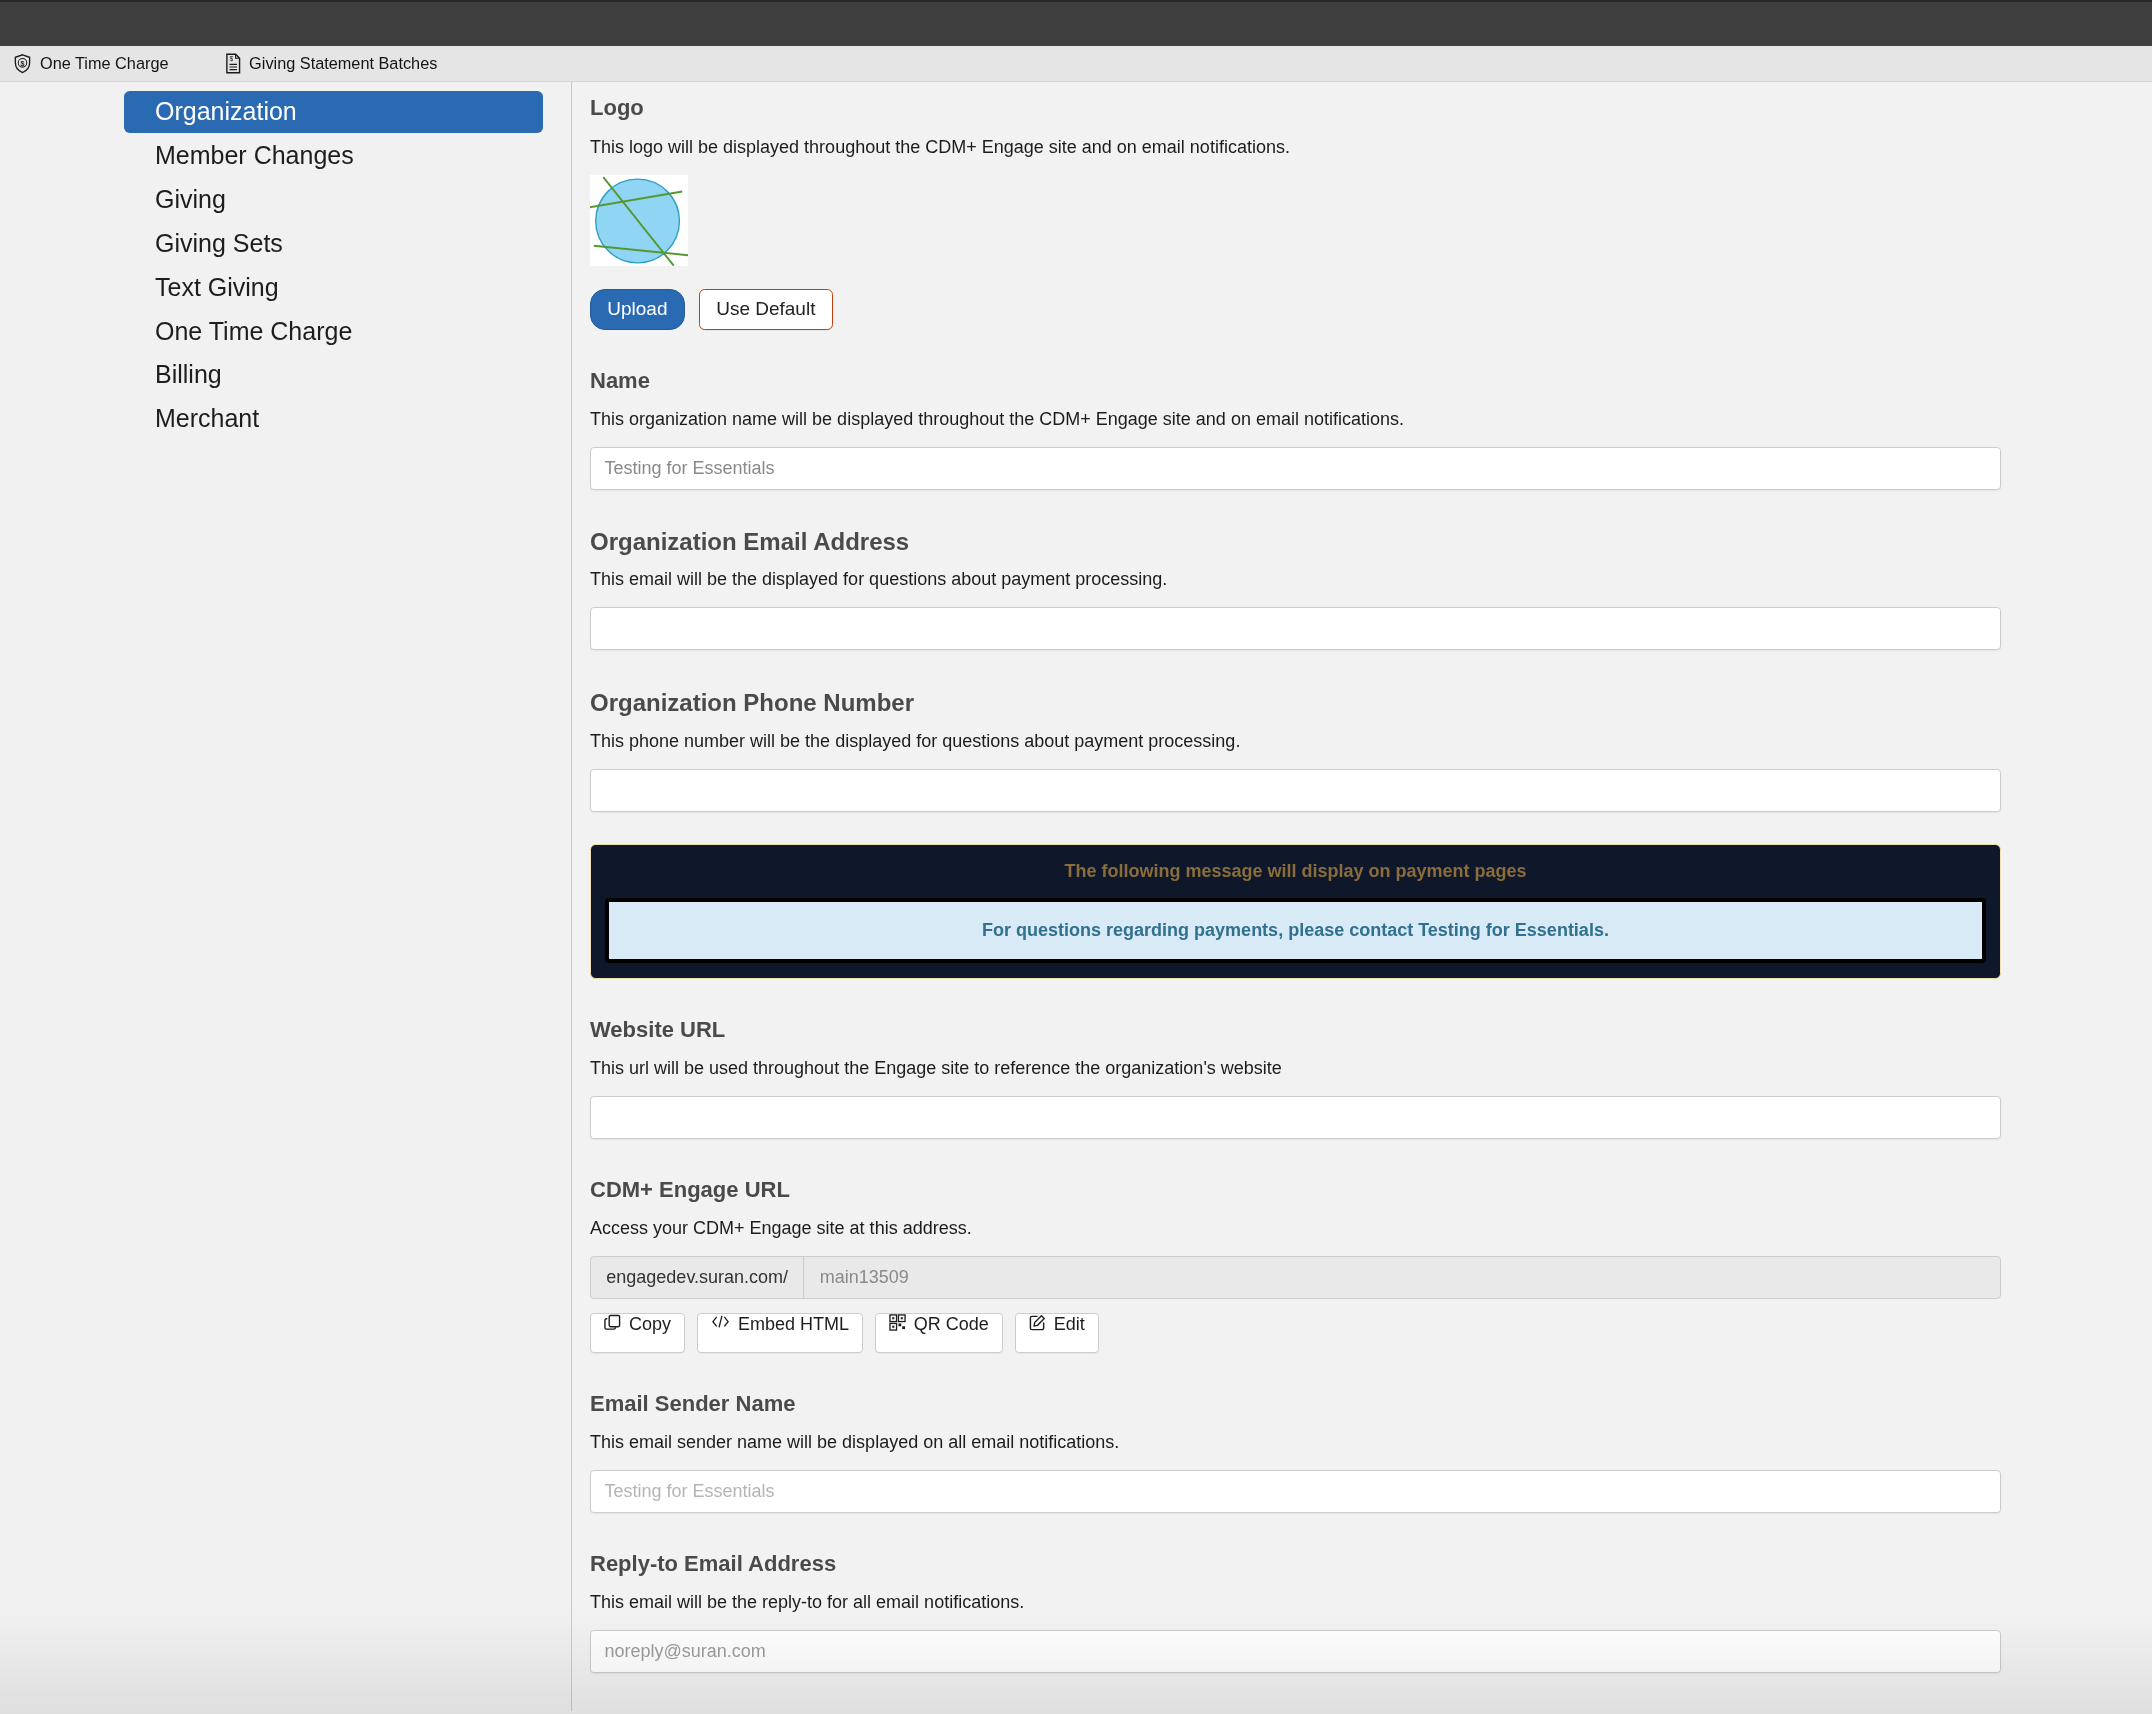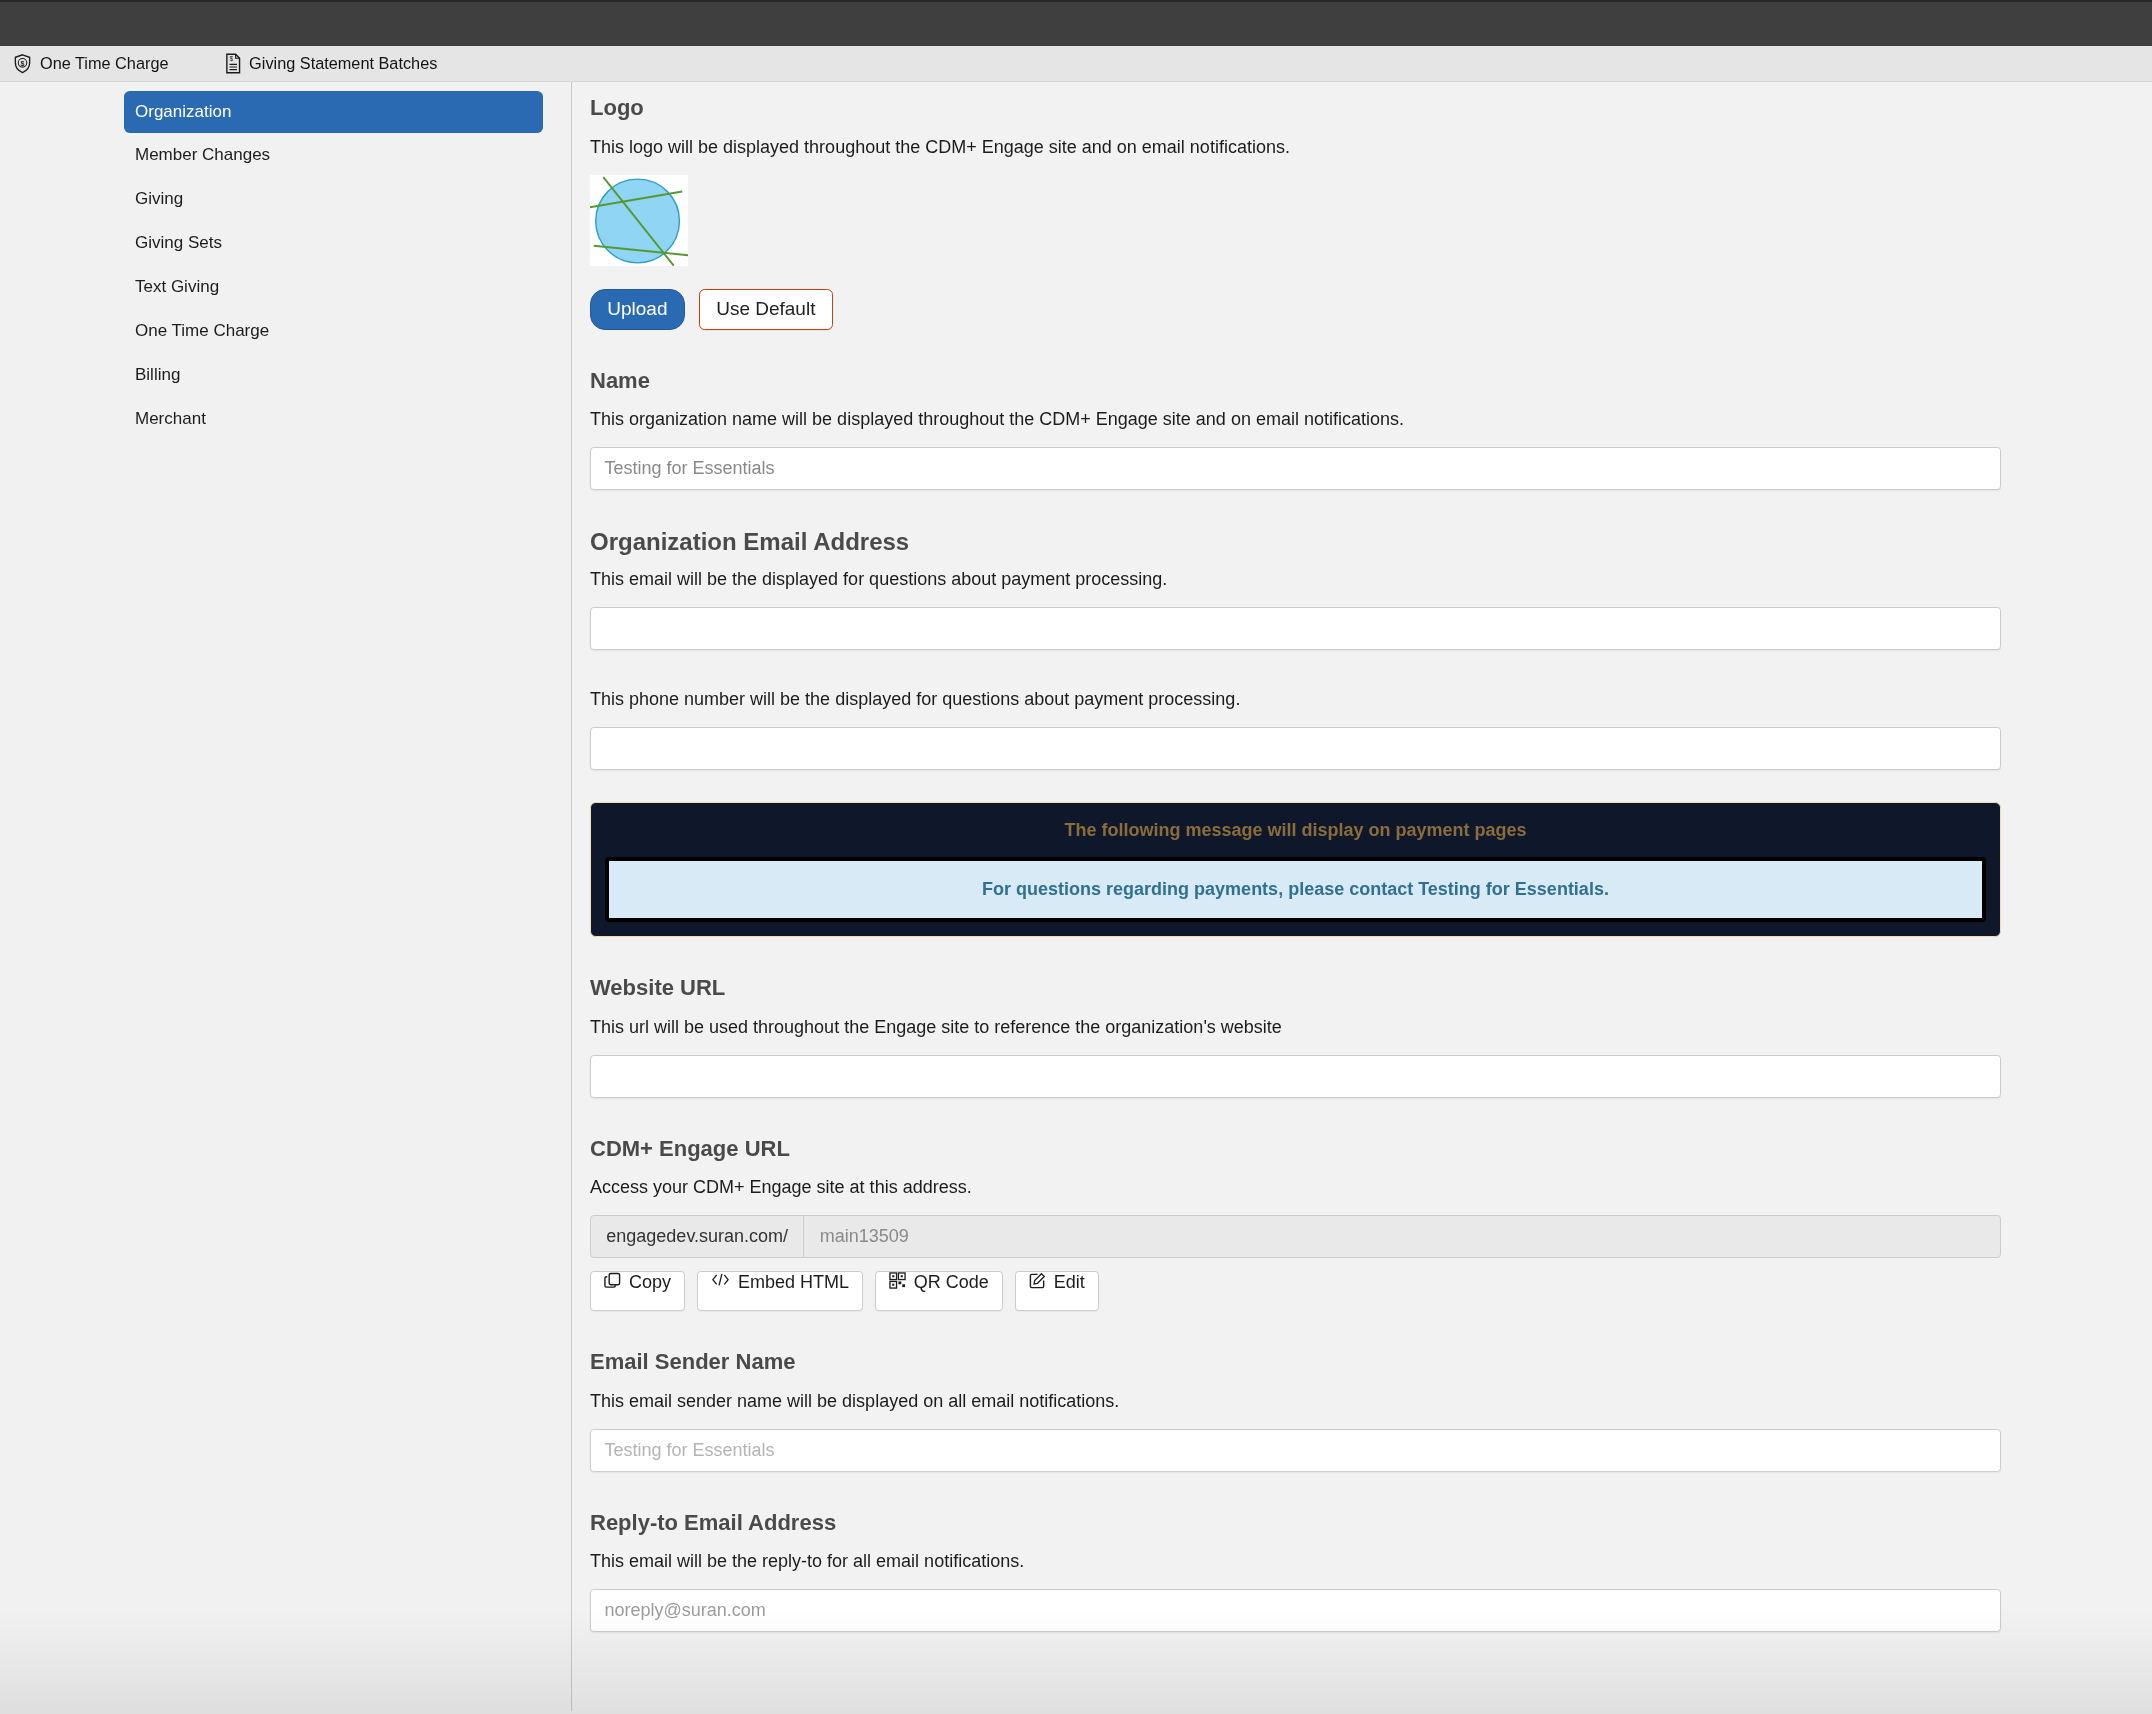--- a/index.html
+++ b/index.html
@@ -18,21 +18,21 @@
   .toolbar-item { display:inline-flex; align-items:center; gap:7.6px; font-size:16.3px; color:#141414; cursor:pointer; }
   .toolbar-item svg { display:block; }
   
   .layout { display:flex; height:1629px; }
   .sidebar {
     width:572px; flex:0 0 572px; background:#f1f1f1;
     border-right:1px solid #c9c9c9; padding-top:8.6px;
   }
   .nav-item {
     margin:0 28px 1.9px 124px; height:42px; display:flex; align-items:center;
-    padding:0 11px; font-size:17px; color:#1d1d1d; border-radius:5.7px; cursor:pointer;
+    padding:0 31px; font-size:25px; color:#1d1d1d; border-radius:5.7px; cursor:pointer;
   }
   .nav-item.active { background:#2a6ab2; color:#ffffff; }
   .main { flex:1; padding:13.4px 0 0 18px; }
   .content { width:1411px; }
   
   .h-section { font-size:22px; font-weight:bold; color:#4a4a4a; margin:0 0 15.3px 0; }
   .h-sub     { font-size:24px; font-weight:bold; color:#4a4a4a; margin:0 0 13.4px 0; }
   .desc      { font-size:18px; color:#1c1c1c; margin:0 0 17px 0; }
   .section   { margin-bottom:38px; }
   
@@ -174,20 +174,21 @@
         <div class="h-section">Name</div>
         <p class="desc">This organization name will be displayed throughout the CDM+ Engage site and on email notifications.</p>
         <input class="text-input ph-dark" type="text" placeholder="Testing for Essentials" style="">
       </div>
 
       <div class="section">
         <div class="h-sub">Organization Email Address</div>
         <p class="desc">This email will be the displayed for questions about payment processing.</p>
         <input class="text-input" type="text" style="">
         <div style="height:39px;"></div>
+        <div class="h-sub">Organization Phone Number</div>
         <p class="desc">This phone number will be the displayed for questions about payment processing.</p>
         <input class="text-input" type="text" style="">
         <div style="height:32px;"></div>
         <div class="alert-yellow">
           <div class="alert-yellow-title">The following message will display on payment pages</div>
           <div class="alert-blue">For questions regarding payments, please contact Testing for Essentials.</div>
         </div>
       </div>
 
       <div class="section">

